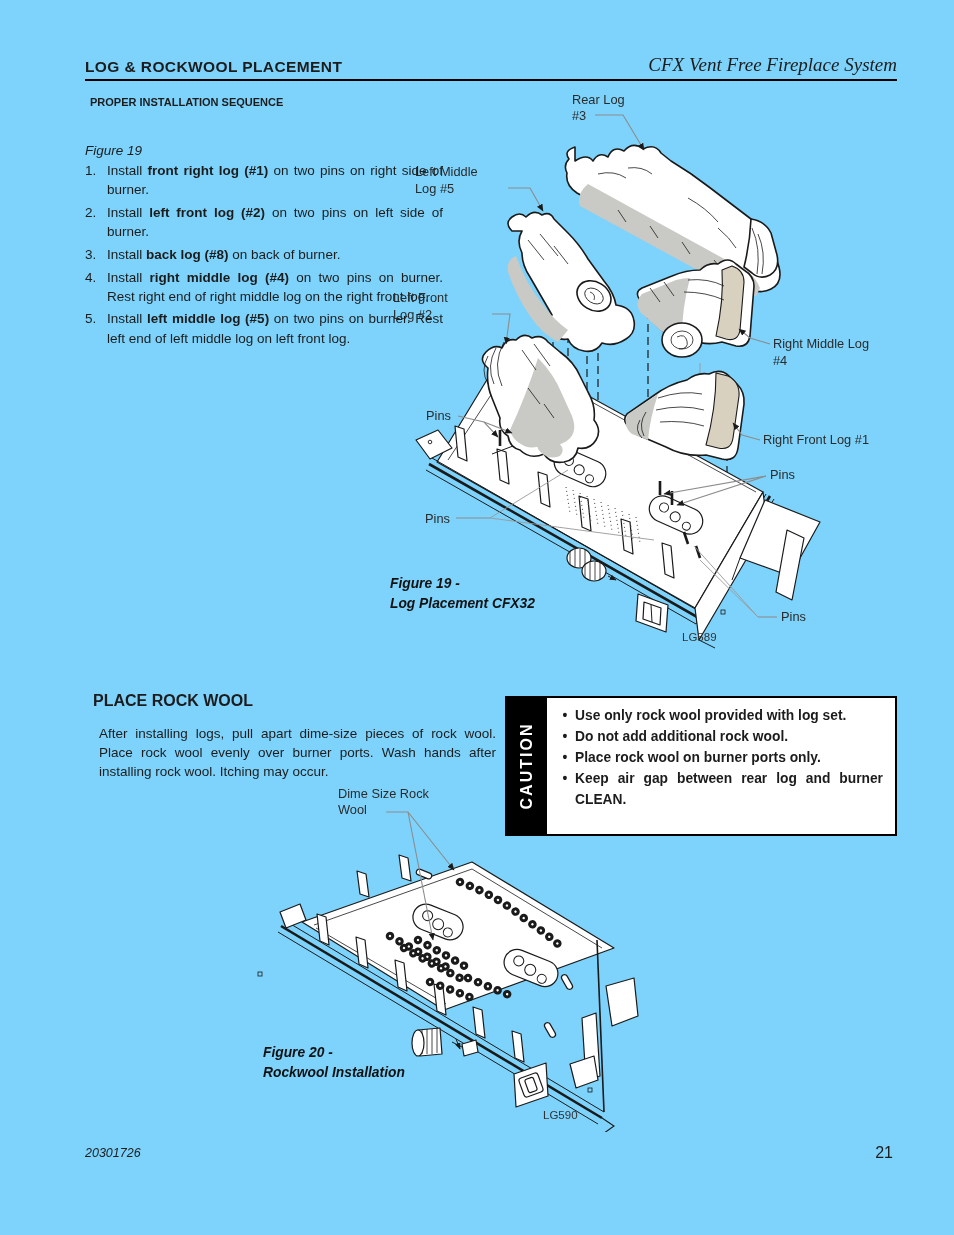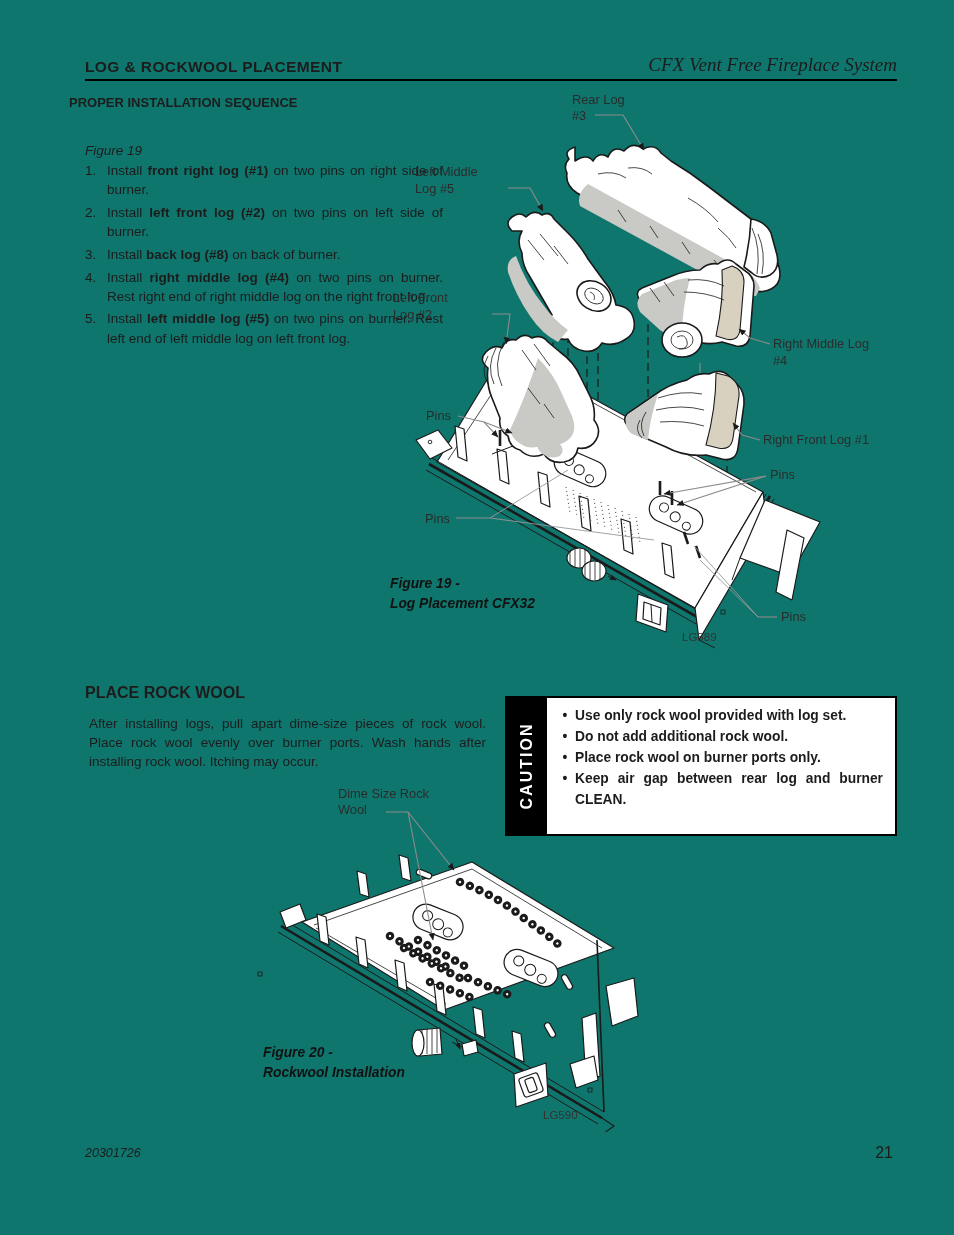--- a/index.html
+++ b/index.html
@@ -1,33 +1,33 @@
 <!DOCTYPE html>
 <html><head>
 <meta charset="utf-8">
 <style>
   html,body{margin:0;padding:0;background:#fff;}
-  .page{position:relative;width:954px;height:1235px;background:#0f766e;overflow:hidden;
+  .page{position:relative;width:954px;height:1235px;background:#7dd3fc;overflow:hidden;
         font-family:"Liberation Sans",sans-serif;color:#1c1c1c;}
   
   .hdr-left{position:absolute;left:85px;top:58px;font-size:15.5px;font-weight:bold;letter-spacing:.4px;}
   .hdr-right{position:absolute;right:57px;top:54px;font-family:"Liberation Serif",serif;
              font-style:italic;font-size:19px;}
   .hdr-rule{position:absolute;left:85px;top:79px;width:812px;height:2.4px;background:#000;}
   
-  .sec-title{position:absolute;left:69px;top:91px;font-size:13px;font-weight:bold;line-height:23px;width:360px;}
+  .sec-title{position:absolute;left:90px;top:91px;font-size:11px;font-weight:bold;line-height:23px;width:360px;}
   .fig-sub{position:absolute;left:85px;top:136px;font-style:italic;font-size:13.5px;margin-top:7px;}
   .steps{position:absolute;left:85px;top:161px;width:358px;font-size:13.5px;line-height:19.2px;}
   .step{display:flex;margin-bottom:3.5px;}
   .step .num{width:22px;flex:0 0 22px;}
   .step .txt{flex:1;text-align:justify;}
   
-  .rw-title{position:absolute;left:85px;top:684px;font-size:16px;font-weight:bold;margin:0;}
+  .rw-title{position:absolute;left:85px;top:684px;font-size:16px;font-weight:bold;margin:8px;}
   .rw-body{position:absolute;left:85px;top:710px;width:397px;font-size:13.5px;line-height:19px;
-           text-align:justify;margin:4px;}
+           text-align:justify;margin:14px;}
   
   .caution{position:absolute;left:505px;top:696px;width:388px;border:2px solid #000;
            display:flex;background:#fff;}
   .caution-side{width:40px;background:#000;position:relative;flex:0 0 40px;min-height:136px;}
   .caution-side span{position:absolute;left:50%;top:50%;transform:translate(-50%,-50%) rotate(-90deg);
            color:#fff;font-weight:bold;font-size:16px;letter-spacing:2px;white-space:nowrap;}
   .caution-list{padding:7px 12px 7px 8px;flex:1;}
   .cb-row{display:flex;font-weight:bold;font-size:13.8px;line-height:21px;}
   .cb-dot{width:20px;flex:0 0 20px;text-align:center;}
   .cb-txt{flex:1;text-align:justify;}

